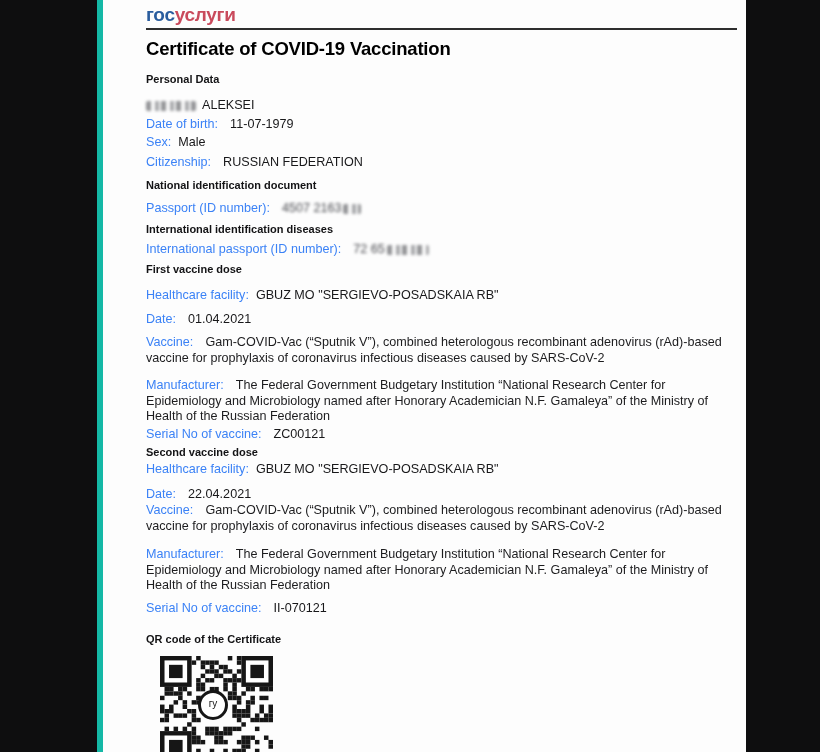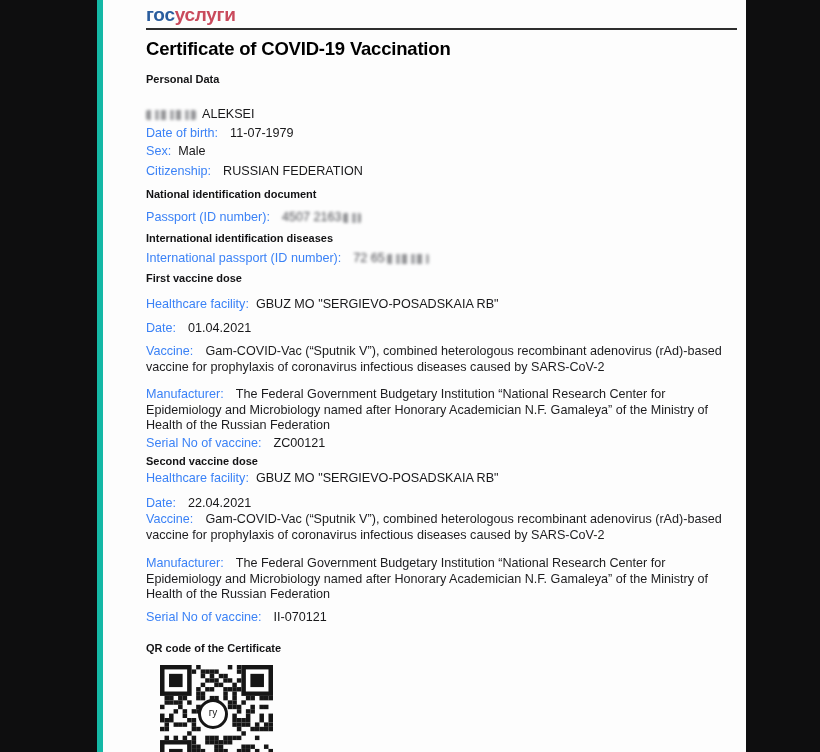--- a/index.html
+++ b/index.html
@@ -38,21 +38,21 @@
   .qr-wrap{position:relative;width:113px;height:106px;margin:10px 0 0 14px;}
   .qr-wrap svg{display:block;}
   .qr-logo{
     position:absolute;left:38px;top:34px;width:30px;height:30px;border-radius:50%;
     background:#fff;border:3px solid #161616;box-sizing:border-box;
     display:flex;align-items:center;justify-content:center;
   }
   .qr-logo span{font-size:10px;font-weight:normal;color:#161616;transform:translateY(-1px);}
   
   .mt-personal{margin-top:13px;}
-  .mt-name{margin-top:22px;}
+  .mt-name{margin-top:13px;}
   .mt-dob{margin-top:6px;}
   .mt-sex{margin-top:5px;}
   .mt-cit{margin-top:7px;}
   .mt-natid{margin-top:9px;}
   .mt-pass{margin-top:10px;}
   .mt-intid{margin-top:7px;}
   .mt-intpass{margin-top:7px;}
   .mt-dose1{margin-top:6px;}
   .mt-fac1{margin-top:13px;}
   .mt-date1{margin-top:11px;}

